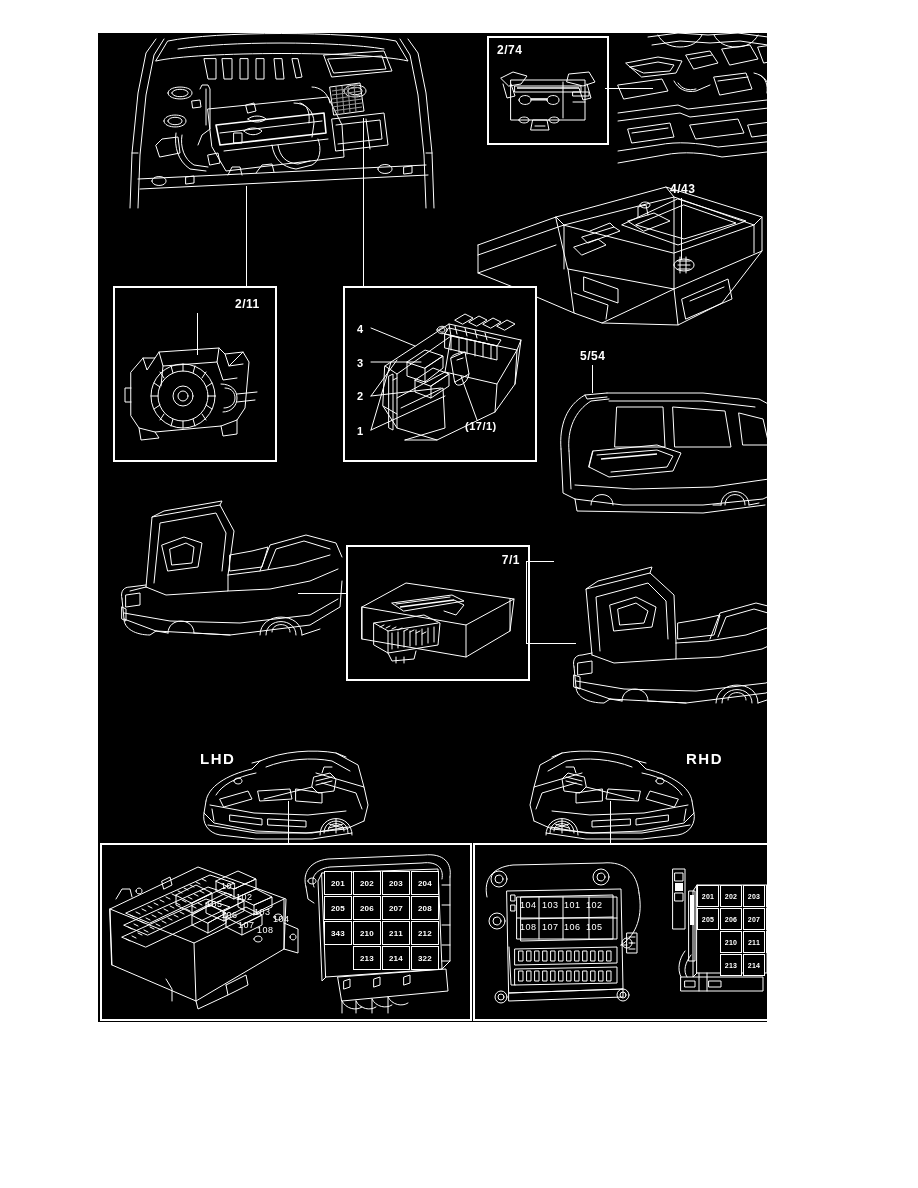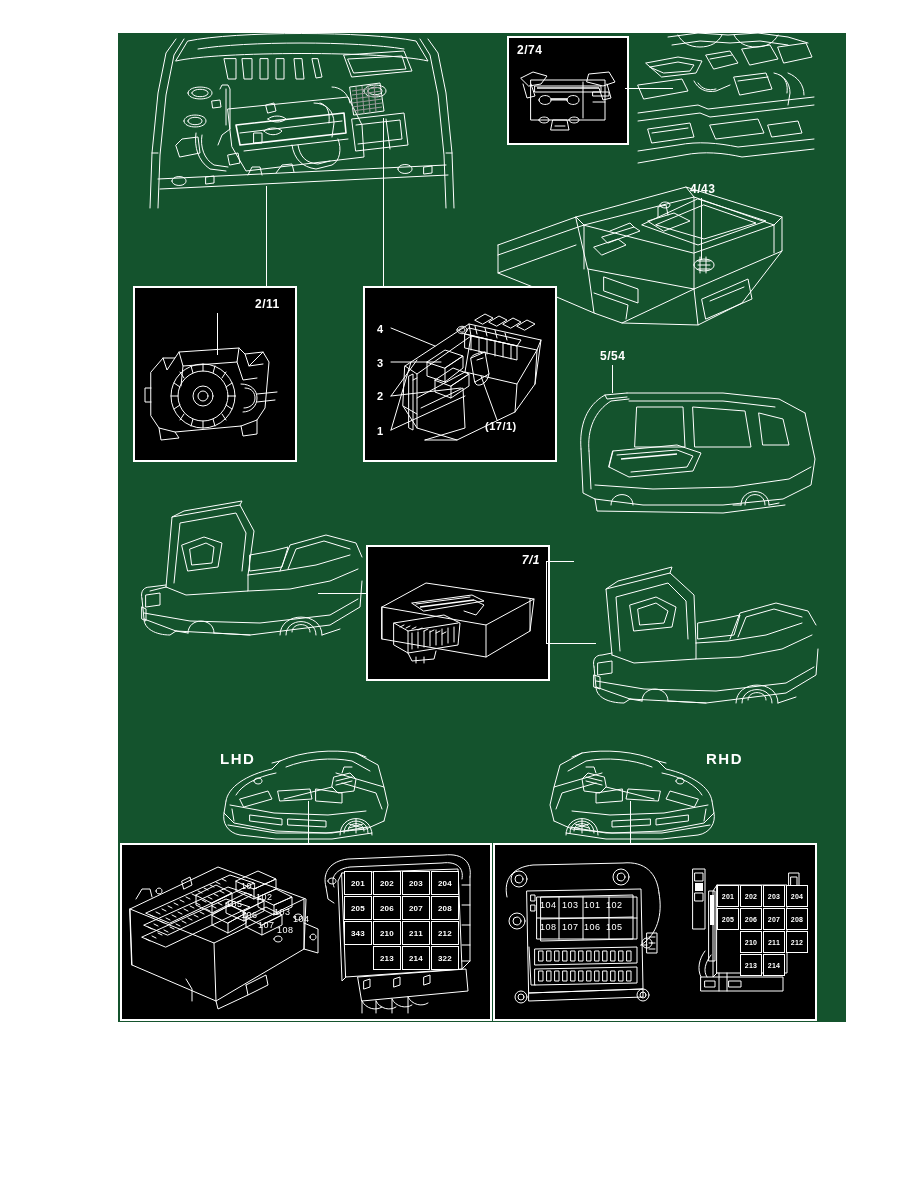--- a/index.html
+++ b/index.html
@@ -3,22 +3,22 @@
 <meta charset="utf-8">
 <title>Component Location Diagram</title>
 <style>
   html,body{margin:0;padding:0;background:#ffffff;}
   body{width:918px;height:1188px;font-family:"Liberation Sans",sans-serif;overflow:hidden;}
 
   #page{position:relative;width:918px;height:1188px;background:#ffffff;}
 
   
   #canvas{
-    position:absolute;left:118px;top:33px;width:728px;height:989px;
-    background:#14532d;overflow:hidden;
+    position:absolute;left:98px;top:33px;width:669px;height:989px;
+    background:#000000;overflow:hidden;
   }
 
   
   .lyr{position:absolute;}
 
   
   .inset{position:absolute;border:2px solid #ffffff;background:#000000;}
 
   
   .lbl{
@@ -413,21 +413,21 @@
         <path class="st" d="M162 137 C162 127 180 127 180 137"></path>
         <path class="st" d="M58 138 C58 122 84 122 84 138"></path>
         <path class="st" d="M46 136 L58 138 M84 138 L120 140"></path>
         <path class="st" d="M192 140 L210 134"></path>
 
         <path class="st" d="M16 100 L30 98 L30 110 L16 112Z"></path>
       </svg>
     </div>
 
     <div class="inset" style="left:248px;top:512px;width:180px;height:132px;">
-      <div class="lbl s12" style="right:8px;top:7px;font-style:italic;">7/1</div>
+      <div class="lbl s12" style="right:8px;top:7px;">7/1</div>
       <div class="lyr" style="left:10px;top:22px;width:160px;height:100px;">
         <svg class="art" viewBox="0 0 160 100" preserveAspectRatio="none">
 
           <path class="st" d="M4 38 L48 14 L156 30 L152 62 L108 88 L4 70 Z"></path>
           <path class="st" d="M4 38 L108 56 L156 30"></path>
           <path class="st" d="M108 56 L108 88"></path>
           <path class="st" d="M4 38 L4 70"></path>
           <path class="st" d="M152 62 L152 30"></path>
 
           <path class="st" d="M34 34 L94 26 L106 32 L46 42Z"></path>

